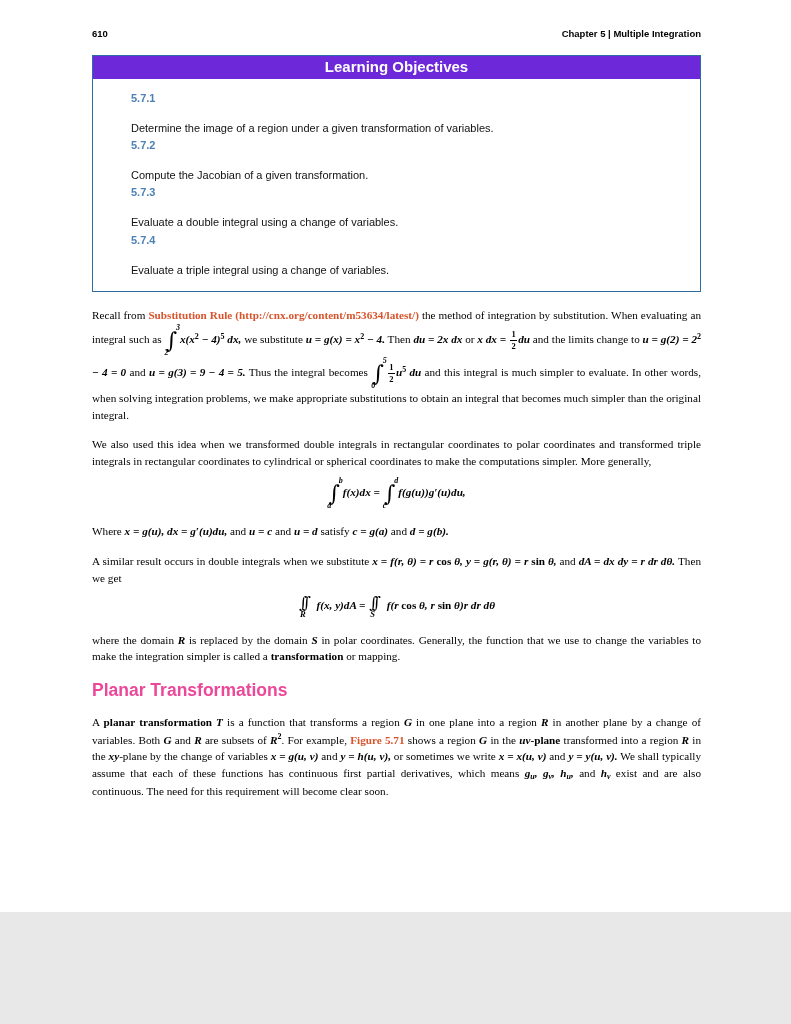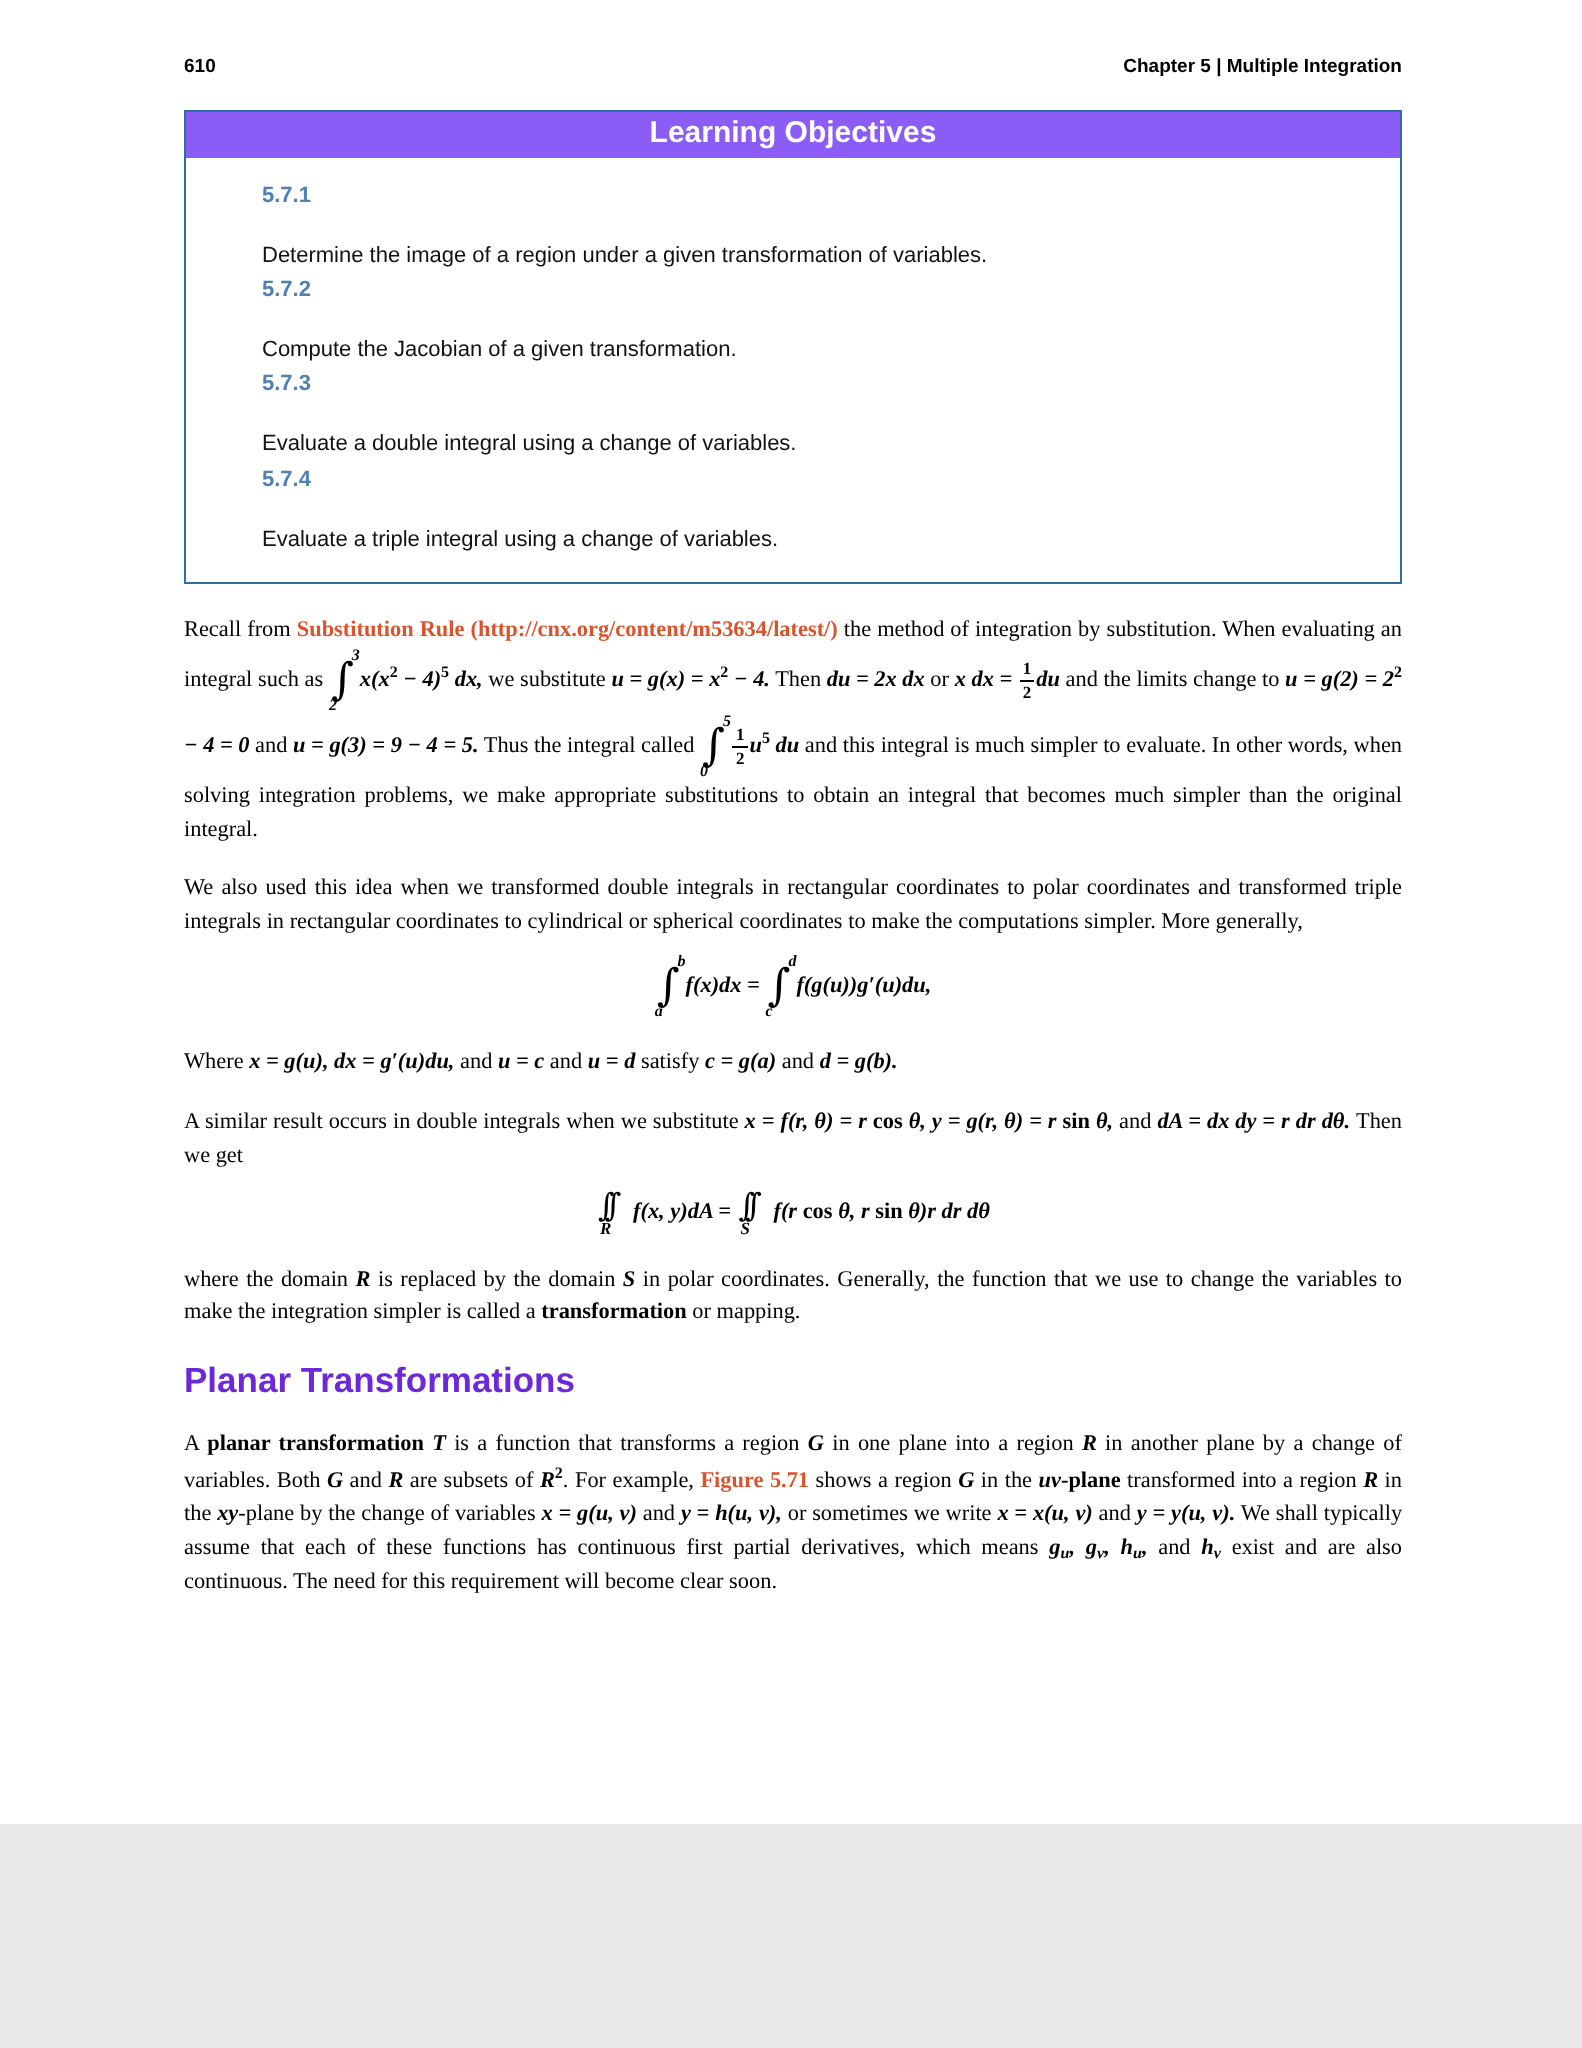--- a/index.html
+++ b/index.html
@@ -5,21 +5,21 @@
   html,body{margin:0;padding:0;background:#e8e8e8;}
   .page{position:relative;width:791px;height:912px;background:#ffffff;margin:0 auto;
         font-family:"Liberation Serif",serif;color:#000;overflow:hidden;}
   .content{position:absolute;left:92px;width:609px;top:28px;}
   .pg-header{display:flex;justify-content:space-between;align-items:baseline;
              font-family:"Liberation Sans",sans-serif;font-size:9.5px;font-weight:bold;color:#000;}
   .title{margin-top:41px;font-family:"Liberation Sans",sans-serif;font-size:21.5px;
          font-weight:bold;color:#4d80b4;letter-spacing:0.2px;}
   .title .sep{color:#000;padding:0 5px;font-weight:600;}
   .lo-box{margin-top:16px;border:1.6px solid #2e6da4;}
-  .lo-head{background:#8b5cf6;color:#fff;text-align:center;font-family:"Liberation Sans",sans-serif;
+  .lo-head{background:#6d28d9;color:#fff;text-align:center;font-family:"Liberation Sans",sans-serif;
            font-weight:bold;font-size:15px;padding:2px 0 4px;}
   .lo-items{padding:9px 10px 11px 38px;}
   .lo-item{display:flex;font-family:"Liberation Sans",sans-serif;font-size:11px;
            margin:2.5px 0;color:#111;line-height:1.35;flex-direction:column;}
   .lo-num{color:#4d80b4;font-weight:bold;width:30px;flex:0 0 30px;}
   .para{margin-top:13px;text-align:justify;font-size:11.2px;line-height:1.5;color:#000;}
   .para.first{margin-top:15px;}
   .eq{margin:7px 0 7px 0;text-align:center;font-size:11.2px;}
   .run-t{}
   .run-b{font-weight:bold;}
@@ -38,21 +38,21 @@
   .bigint .lim.up{align-self:flex-end;margin-bottom:-3px;margin-right:-3px;}
   .bigint .lim.lo{align-self:flex-start;margin-top:-3px;margin-left:-1px;}
   .bigint .glyph{font-size:22px;line-height:1.05;font-family:"DejaVu Serif","DejaVu Sans",serif;font-weight:normal;}
   .iint{display:inline-flex;flex-direction:column;align-items:center;vertical-align:middle;
         line-height:1;margin:0 3px 0 1px;}
   .iint .glyphs{font-size:16px;line-height:1.1;font-family:"DejaVu Serif","DejaVu Sans",serif;
                 letter-spacing:-5px;padding-right:5px;}
   .iint .isub{font-size:8.5px;font-weight:bold;font-style:italic;margin-top:-1px;
               align-self:flex-start;margin-left:1px;font-family:"Liberation Serif",serif;}
   .subheading{margin-top:15px;font-family:"Liberation Sans",sans-serif;font-size:17.5px;
-              font-weight:bold;color:#6d28d9;}
+              font-weight:bold;color:#ec4899;}
   .footer{position:absolute;left:93px;top:978px;font-family:"Liberation Sans",sans-serif;
           font-size:9.5px;color:#9a9a9a;}
 </style>
 </head>
 <body>
 
 <div class="page">
   <div class="content">
 
     <div class="pg-header">
@@ -83,21 +83,21 @@
       </div>
     </div>
 
     <div class="para first"><span class="run-t">Recall from </span><span class="run-link">Substitution Rule (http://cnx.org/content/m53634/latest/)</span><span class="run-t"> the method of integration by substitution. When evaluating an integral such as </span><span class="bigint">
           <span class="lim up">3</span>
           <span class="glyph">∫</span>
           <span class="lim lo">2</span>
         </span><span class="run-m">x(x</span><span class="run-sup">2</span><span class="run-m"> − 4)</span><span class="run-sup">5</span><span class="run-m"> dx,</span><span class="run-t">  we substitute  </span><span class="run-m">u = g(x) = x</span><span class="run-sup">2</span><span class="run-m"> − 4.</span><span class="run-t">  Then  </span><span class="run-m">du = 2x dx</span><span class="run-t">  or  </span><span class="run-m">x dx = </span><span class="frac">
           <span class="num">1</span>
           <span class="den">2</span>
-        </span><span class="run-m">du</span><span class="run-t">  and the limits change to  </span><span class="run-m">u = g(2) = 2</span><span class="run-sup">2</span><span class="run-m"> − 4 = 0</span><span class="run-t">  and  </span><span class="run-m">u = g(3) = 9 − 4 = 5.</span><span class="run-t">  Thus the integral called </span><span class="bigint">
+        </span><span class="run-m">du</span><span class="run-t">  and the limits change to  </span><span class="run-m">u = g(2) = 2</span><span class="run-sup">2</span><span class="run-m"> − 4 = 0</span><span class="run-t">  and  </span><span class="run-m">u = g(3) = 9 − 4 = 5.</span><span class="run-t">  Thus the integral becomes </span><span class="bigint">
           <span class="lim up">5</span>
           <span class="glyph">∫</span>
           <span class="lim lo">0</span>
         </span><span class="frac">
           <span class="num">1</span>
           <span class="den">2</span>
         </span><span class="run-m">u</span><span class="run-sup">5</span><span class="run-m"> du</span><span class="run-t">  and this integral is much simpler to evaluate. In other words, when solving integration problems, we make appropriate substitutions to obtain an integral that becomes much simpler than the original integral.</span></div>
 
     <div class="para"><span class="run-t">We also used this idea when we transformed double integrals in rectangular coordinates to polar coordinates and transformed triple integrals in rectangular coordinates to cylindrical or spherical coordinates to make the computations simpler. More generally,</span></div>
 

